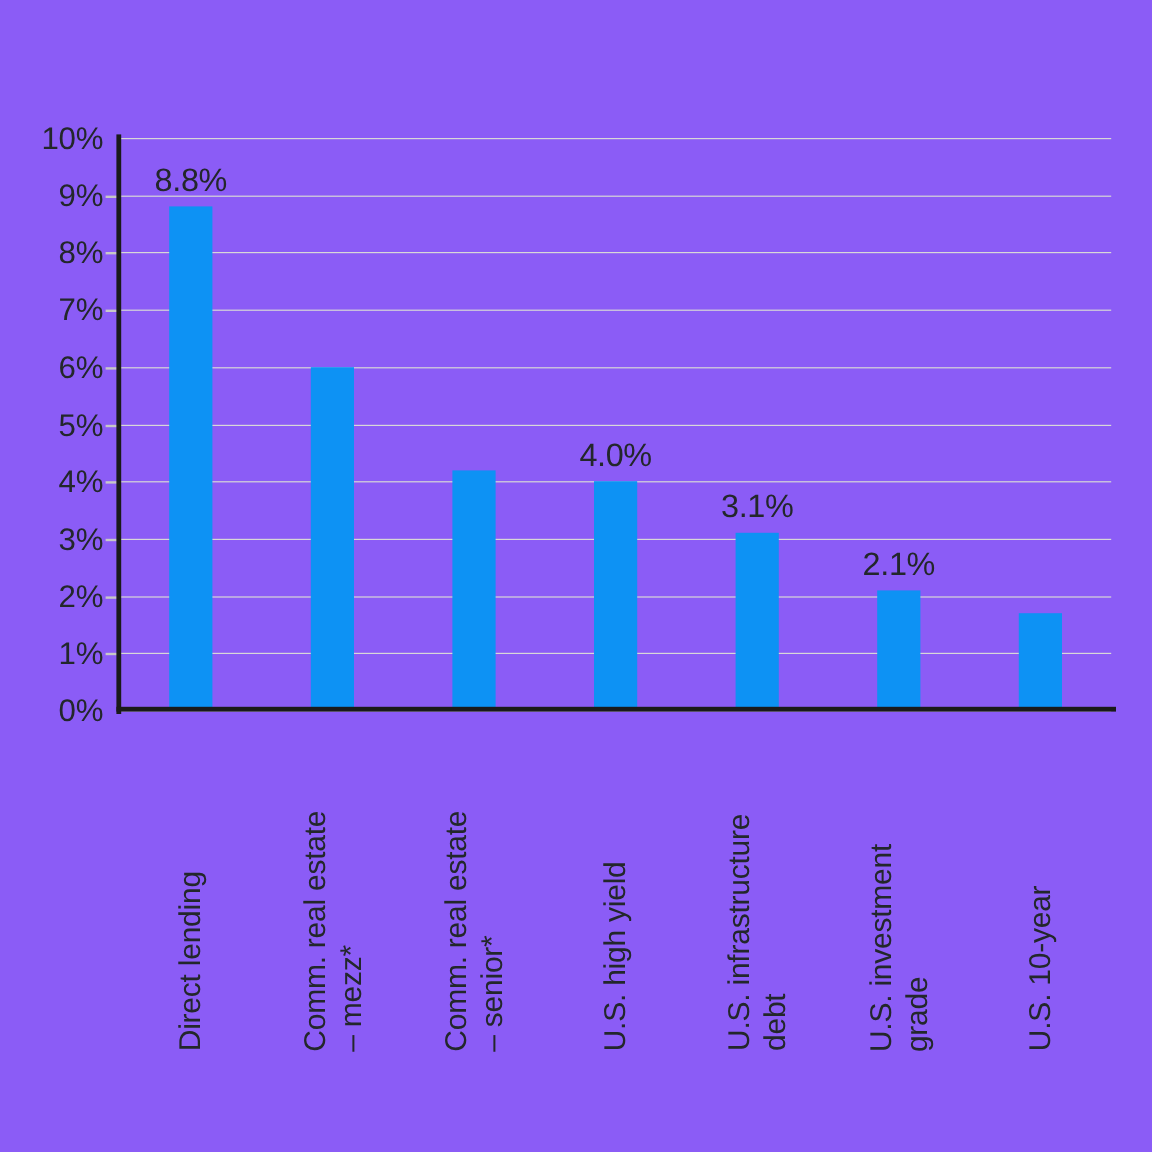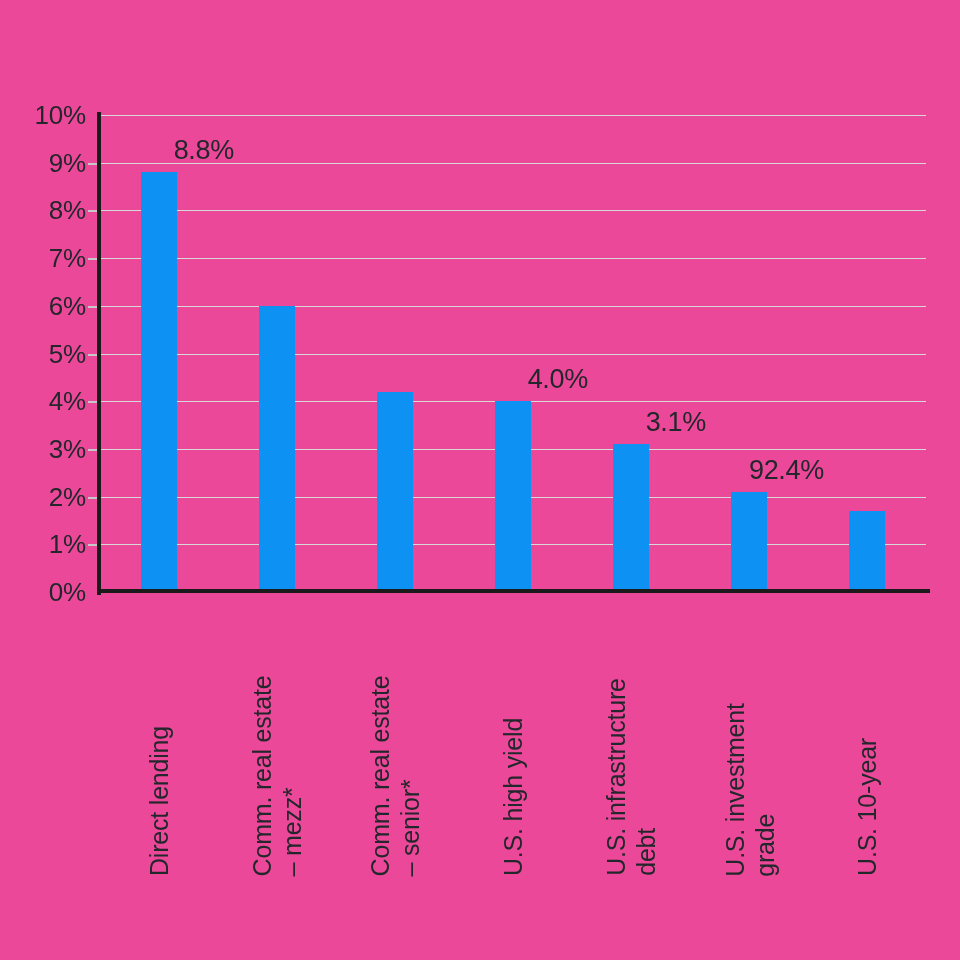--- a/index.html
+++ b/index.html
@@ -12,21 +12,21 @@
     height: 960px;
     font-family: "Liberation Sans", sans-serif;
     color: #23272b;
     overflow: hidden;
   }
 
   #chart-root {
     position: relative;
     width: 960px;
     height: 960px;
-    background: #ec4899;
+    background: #8b5cf6;
   }
 
   
 
   .plot-area {
     position: absolute;
     left: 100px;
     top: 115px;
     width: 826px;
     height: 477px;
@@ -97,21 +97,21 @@
     position: absolute;
     top: 0;
     height: 477px;
     width: 36px;
   }
 
   .bar-value {
     position: absolute;
     width: 150px;
     left: -57px;
-    text-align: right;
+    text-align: center;
     font-size: 27px;
     line-height: 27px;
     color: #23272b;
     letter-spacing: -0.3px;
     white-space: nowrap;
   }
 
   
   .cat-label {
     position: absolute;
@@ -192,21 +192,21 @@
         <div class="bar-slot" style="left: 395px;">
           <div class="bar" title="U.S. high yield: 4.0%" style="height: 190.8px; background: rgb(13, 146, 244);"></div>
           <div class="bar-value" style="bottom: 198.8px;">4.0%</div>
         </div>
         <div class="bar-slot" style="left: 513px;">
           <div class="bar" title="U.S. infrastructure debt: 3.1%" style="height: 147.87px; background: rgb(13, 146, 244);"></div>
           <div class="bar-value" style="bottom: 155.87px;">3.1%</div>
         </div>
         <div class="bar-slot" style="left: 631px;">
           <div class="bar" title="U.S. investment grade: 2.1%" style="height: 100.17px; background: rgb(13, 146, 244);"></div>
-          <div class="bar-value" style="bottom: 108.17px;">92.4%</div>
+          <div class="bar-value" style="bottom: 108.17px;">2.1%</div>
         </div>
         <div class="bar-slot" style="left: 749px;">
           <div class="bar" title="U.S. 10-year: 1.7%" style="height: 81.09px; background: rgb(13, 146, 244);"></div>
         </div>
       </div>
   </div>
 
   <div class="y-axis-line"></div>
   <div class="x-axis-line"></div>
 

